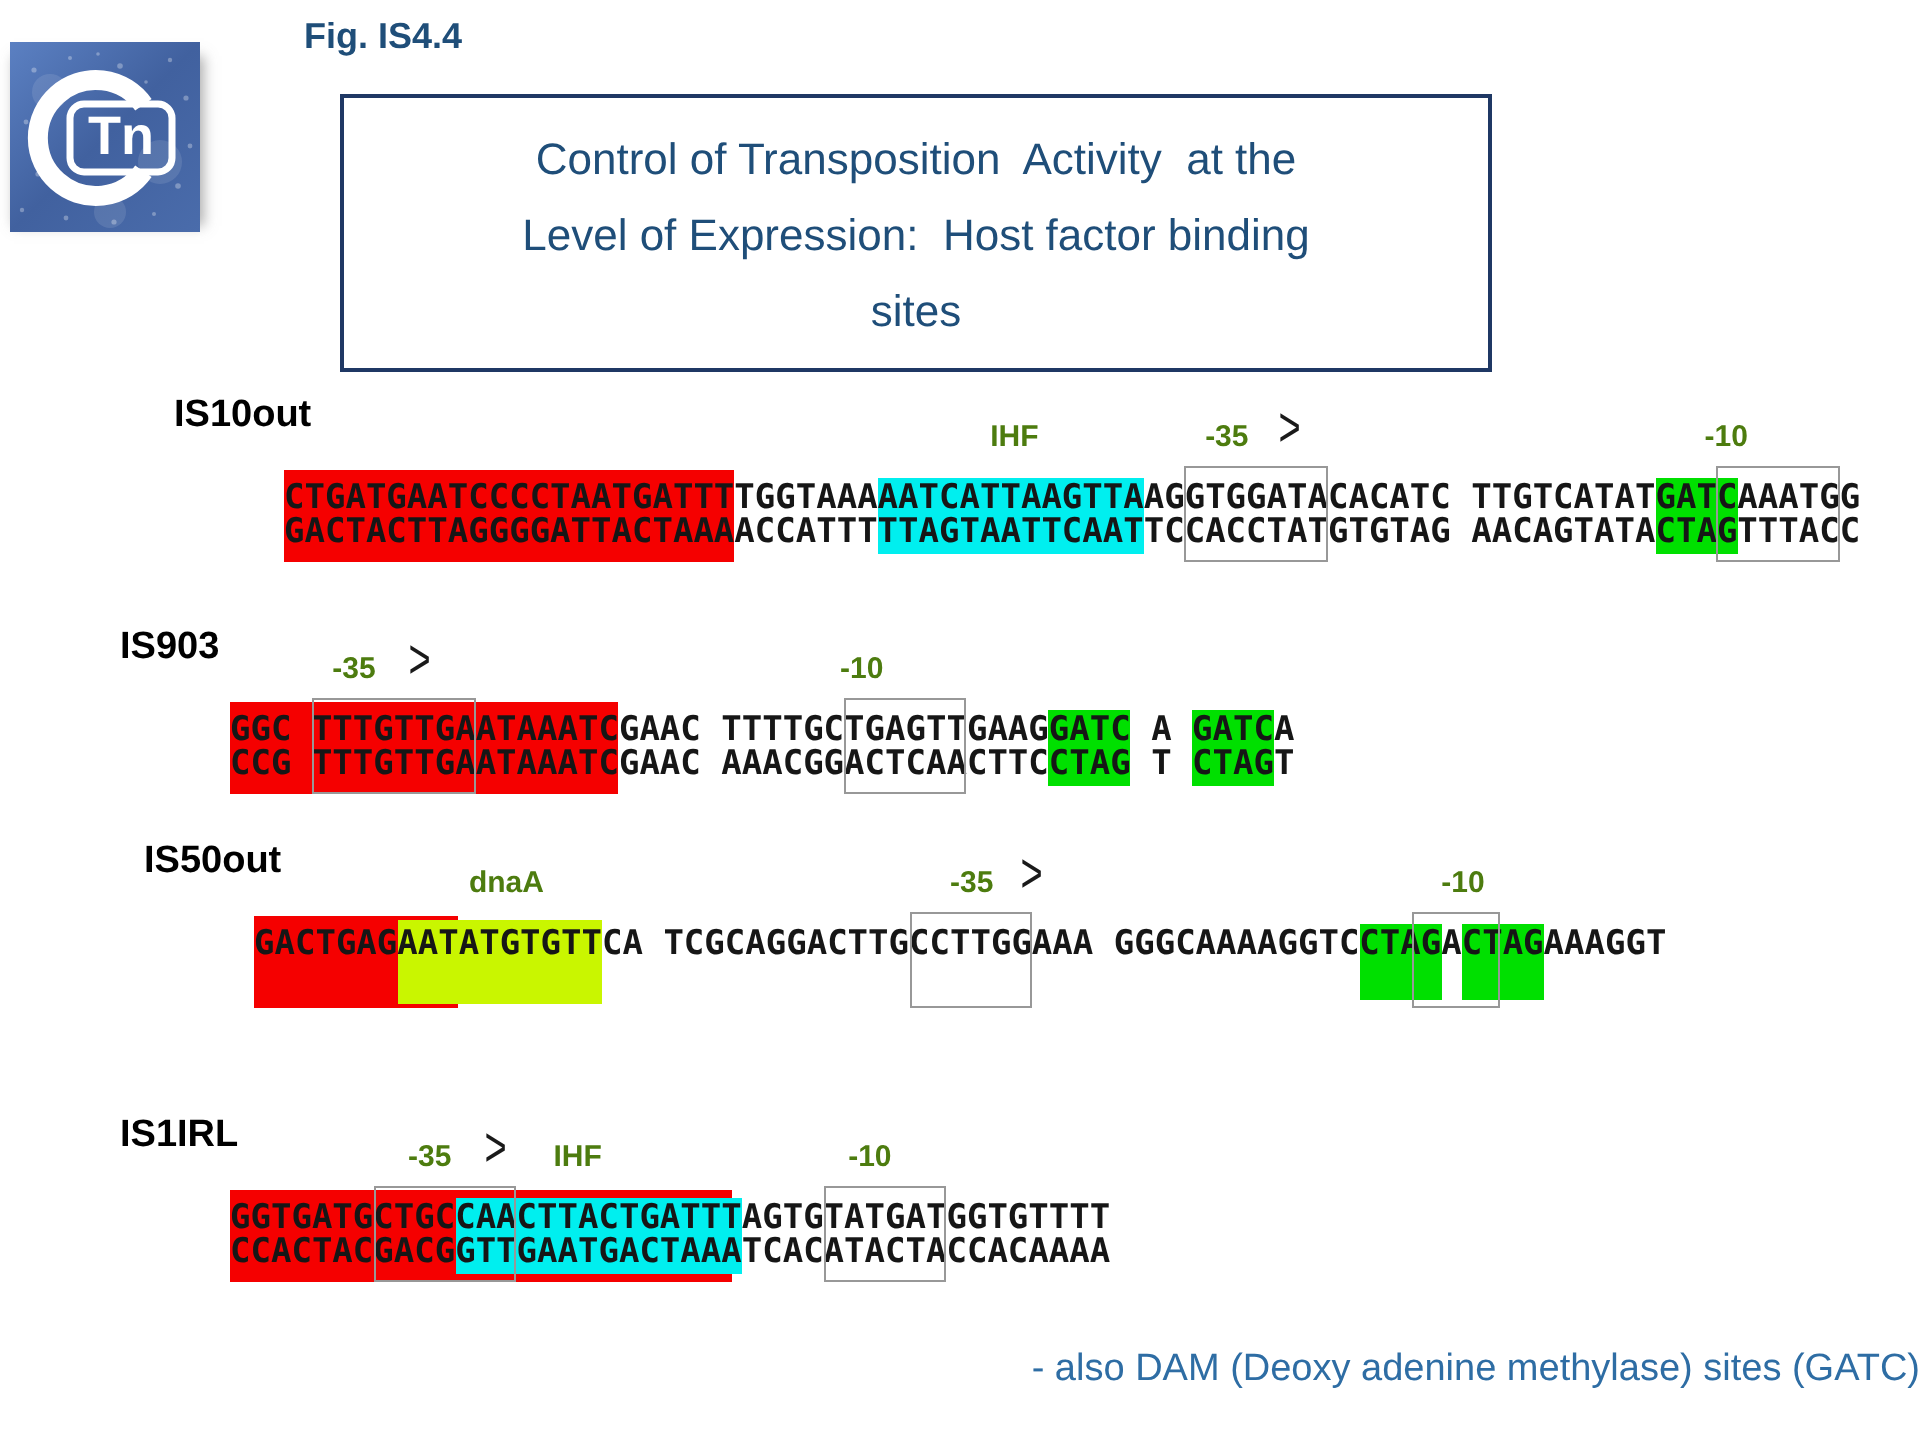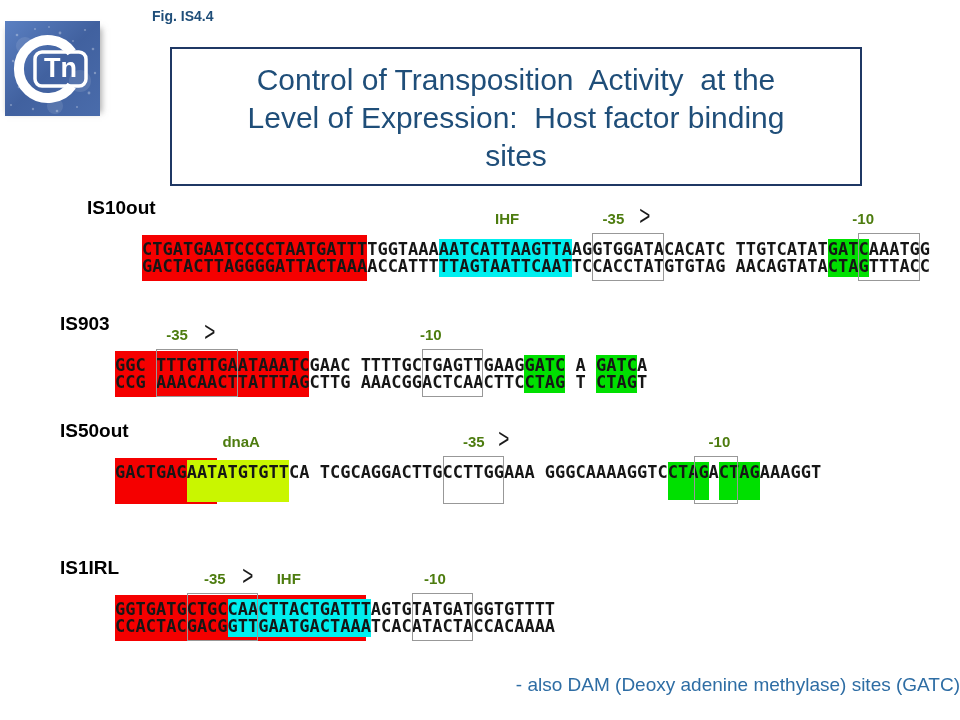--- a/index.html
+++ b/index.html
@@ -1,20 +1,20 @@
 <!DOCTYPE html>
 <html><head>
 <meta charset="utf-8">
 <style>
   html,body{margin:0;padding:0;background:#fff;}
   .canvas{position:relative;width:960px;height:720px;background:#ffffff;overflow:hidden;font-family:"Liberation Sans",sans-serif;}
   .logo{position:absolute;left:5px;top:21px;width:95px;height:85px;box-shadow:2px 7px 6px rgba(110,110,110,.55);}
-  .fig{position:absolute;left:152px;top:8px;font-family:"Liberation Sans",sans-serif;font-weight:bold;font-size:14px;color:#1f4e79;}
-  .titlebox{position:absolute;left:170px;top:47px;width:692px;height:139px;border:2px solid #1f3864;box-sizing:border-box;
-            text-align:center;color:#1f4e79;font-size:30px;line-height:38px;padding-top:12px;}
+  .fig{position:absolute;left:152px;top:8px;font-family:"Liberation Sans",sans-serif;font-weight:bold;font-size:18px;color:#1f4e79;}
+  .titlebox{position:absolute;left:170px;top:47px;width:576px;height:139px;border:2px solid #1f3864;box-sizing:border-box;
+            text-align:center;color:#1f4e79;font-size:22px;line-height:38px;padding-top:12px;}
   .titlebox div{white-space:pre;}
   .caption{position:absolute;left:0;top:674px;width:100%;text-align:right;font-size:19px;color:#2e6da4;}
 
   
   .seqrow{position:absolute;left:115px;font-family:"DejaVu Sans Mono",monospace;font-size:17px;line-height:17px;}
   .strand{position:relative;z-index:2;font-weight:bold;white-space:pre;color:#161616;letter-spacing:0;}
   .fill{position:absolute;z-index:1;}
   .fill.tall{top:-6px;height:46px;}
   .fill.med{top:-2px;height:38px;}
   .fill.big{top:-4px;height:42px;}
@@ -90,28 +90,28 @@
         <div class="slabel" style="left: 45ch;"><span>-35</span></div>
         <div class="chev" style="left: 48.6ch;"><span>&gt;</span></div>
         <div class="slabel" style="left: 69.4ch;"><span>-10</span></div>
       </div>
       <div class="seqrow" style="top: 357px;">
         <div class="rowname">IS903</div>
         <div class="fill tall" style="left: 0ch; width: 19ch; background: rgb(245, 0, 0);"></div>
         <div class="fill med" style="left: 40ch; width: 4ch; background: rgb(0, 224, 0);"></div>
         <div class="fill med" style="left: 47ch; width: 4ch; background: rgb(0, 224, 0);"></div>
         <div class="strand">GGC TTTGTTGAATAAATCGAAC TTTTGCTGAGTTGAAGGATC A GATCA</div>
-        <div class="strand">CCG AAACAACTTATTTAGCTTG AAACGGACTCAACTTCCTAG T CTAGT</div>
+        <div class="strand">CCG TTTGTTGAATAAATCGAAC AAACGGACTCAACTTCCTAG T CTAGT</div>
         <div class="obox" style="left: 4ch; width: 8ch;"></div>
         <div class="obox" style="left: 30ch; width: 6ch;"></div>
         <div class="slabel" style="left: 5ch;"><span>-35</span></div>
         <div class="chev" style="left: 8.7ch;"><span>&gt;</span></div>
         <div class="slabel" style="left: 29.8ch;"><span>-10</span></div>
       </div>
-      <div class="seqrow" style="top: 464px;">
+      <div class="seqrow" style="top: 464px; margin-left: 12px;">
         <div class="rowname">IS50out</div>
         <div class="fill tall" style="left: 0ch; width: 10ch; background: rgb(245, 0, 0);"></div>
         <div class="fill big" style="left: 7ch; width: 10ch; background: rgb(201, 246, 0);"></div>
         <div class="fill med" style="left: 54ch; width: 4ch; background: rgb(0, 224, 0);"></div>
         <div class="fill med" style="left: 59ch; width: 4ch; background: rgb(0, 224, 0);"></div>
         <div class="strand">GACTGAGAATATGTGTTCA TCGCAGGACTTGCCTTGGAAA GGGCAAAAGGTCCTAGACTAGAAAGGT</div>
         <div class="obox" style="left: 32ch; width: 6ch;"></div>
         <div class="obox" style="left: 56.6ch; width: 4.3ch;"></div>
         <div class="slabel" style="left: 10.5ch;"><span>dnaA</span></div>
         <div class="slabel" style="left: 34ch;"><span>-35</span></div>

